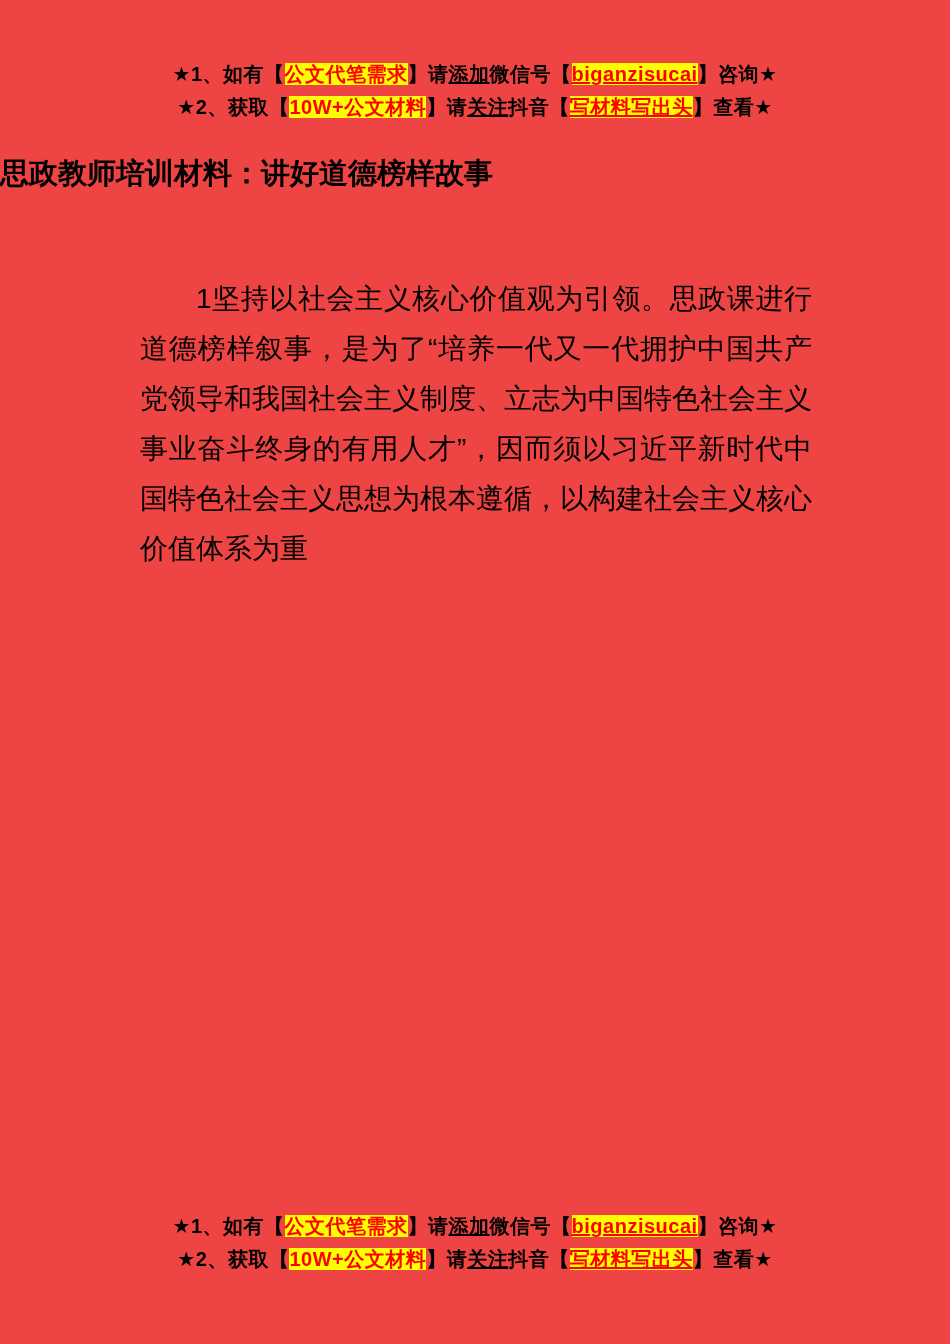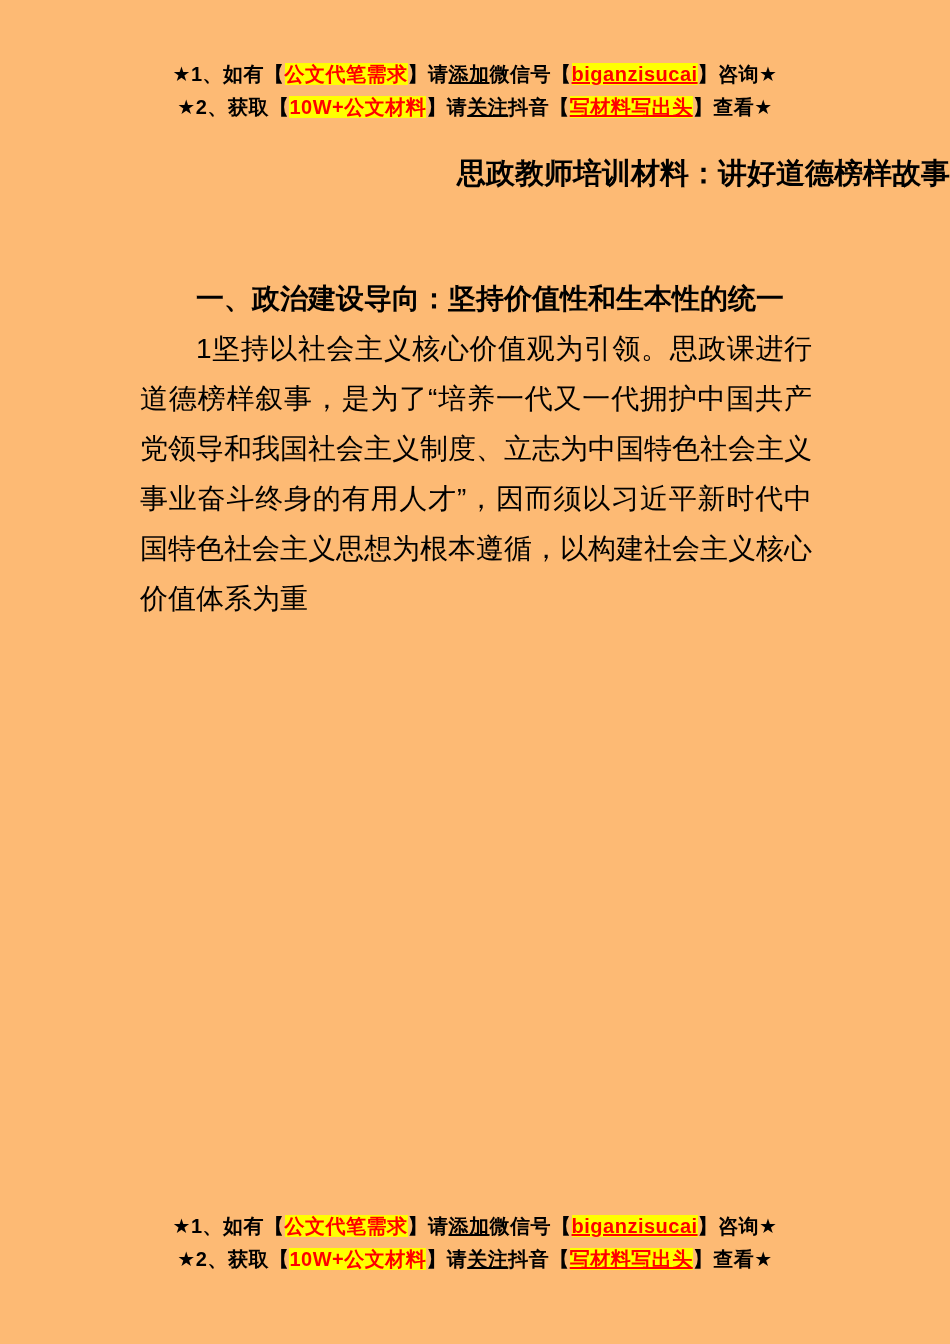--- a/index.html
+++ b/index.html
@@ -1,20 +1,20 @@
 <!DOCTYPE html>
 <html><head>
 <meta charset="utf-8">
 <style>
   html, body { margin: 0; padding: 0; background: #ffffff; }
   .page {
     position: relative;
     width: 950px;
     height: 1344px;
-    background: #fdba74;
+    background: #ef4444;
     overflow: hidden;
     font-family: "Liberation Sans", "DejaVu Sans", sans-serif;
     color: #000000;
   }
   .promo {
     text-align: center;
     font-weight: bold;
     font-size: 20px;
     line-height: 33px;
     color: #000000;
@@ -23,21 +23,21 @@
   .promo-header { padding-top: 58px; }
   .promo-footer {
     position: absolute;
     left: 0; right: 0;
     bottom: 68px;
   }
   .hl { background: #ffff00; color: #ff0000; }
   .ul { text-decoration: underline; }
   .doc-title {
     margin: 28px 0 0 0;
-    text-align: right;
+    text-align: left;
     font-size: 29px;
     font-weight: bold;
     line-height: 42px;
     color: #000000;
   }
   .content {
     margin: 80px 138px 0 140px;
     font-size: 28px;
     line-height: 50px;
     text-align: justify;
@@ -53,21 +53,20 @@
 <div class="page">
 
   <div class="promo promo-header">
     <div class="promo-line"><span>★1、如有【</span><span class="hl">公文代笔需求</span><span>】请</span><span class="ul">添加</span><span>微信号【</span><span class="hl ul">biganzisucai</span><span>】咨询★</span></div>
     <div class="promo-line"><span>★2、获取【</span><span class="hl">10W+公文材料</span><span>】请</span><span class="ul">关注</span><span>抖音【</span><span class="hl ul">写材料写出头</span><span>】查看★</span></div>
   </div>
 
   <h1 class="doc-title">思政教师培训材料：讲好道德榜样故事</h1>
 
   <div class="content">
-      <p class="section-heading">一、政治建设导向：坚持价值性和生本性的统一</p>
       <p class="body-para">1坚持以社会主义核心价值观为引领。思政课进行道德榜样叙事，是为了“培养一代又一代拥护中国共产党领导和我国社会主义制度、立志为中国特色社会主义事业奋斗终身的有用人才”，因而须以习近平新时代中国特色社会主义思想为根本遵循，以构建社会主义核心价值体系为重</p>
     </div>
 
   <div class="promo promo-footer">
     <div class="promo-line"><span>★1、如有【</span><span class="hl">公文代笔需求</span><span>】请</span><span class="ul">添加</span><span>微信号【</span><span class="hl ul">biganzisucai</span><span>】咨询★</span></div>
     <div class="promo-line"><span>★2、获取【</span><span class="hl">10W+公文材料</span><span>】请</span><span class="ul">关注</span><span>抖音【</span><span class="hl ul">写材料写出头</span><span>】查看★</span></div>
   </div>
 
 </div>
 

